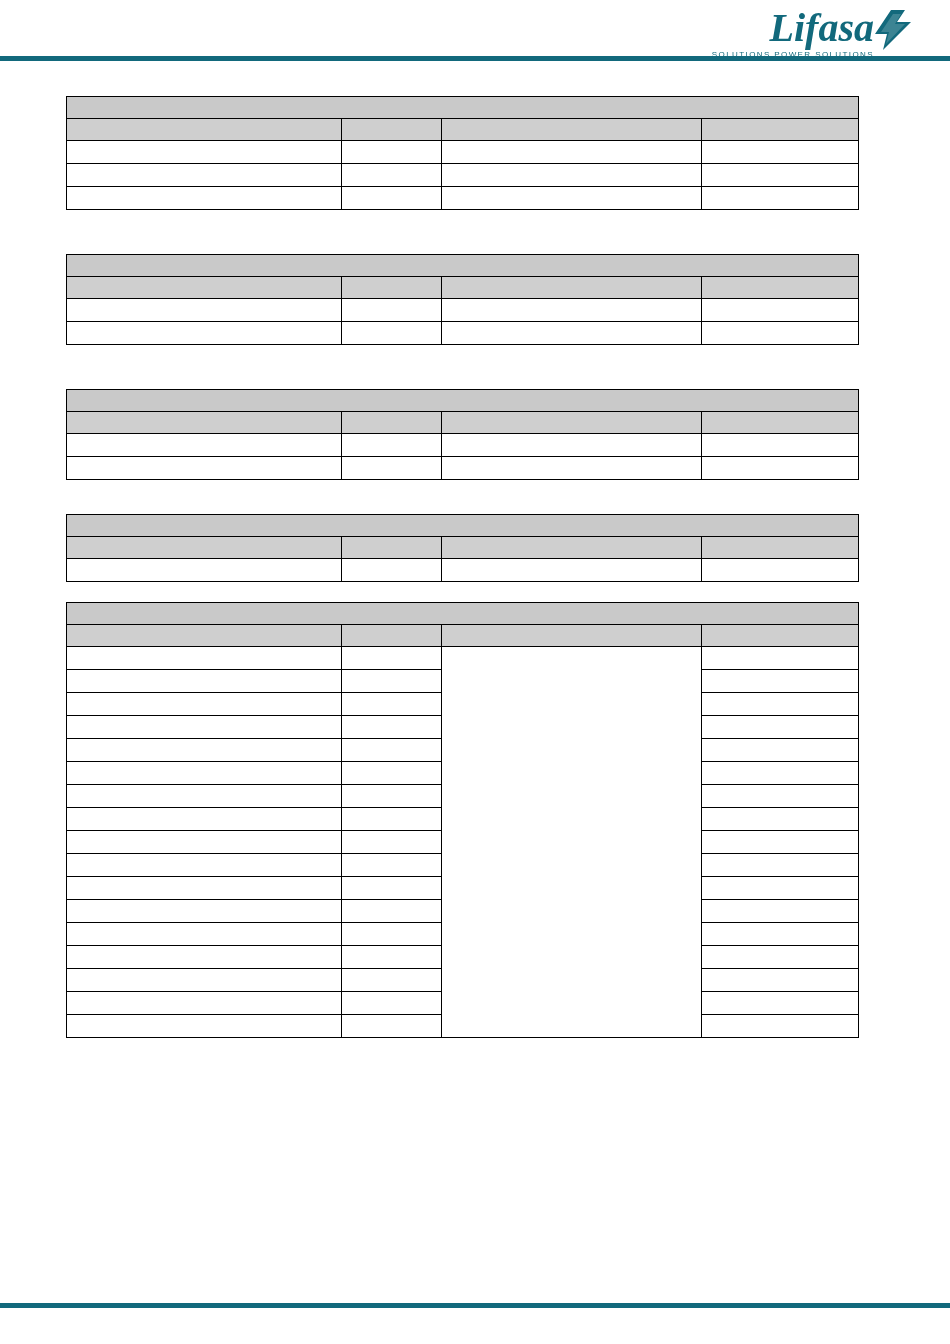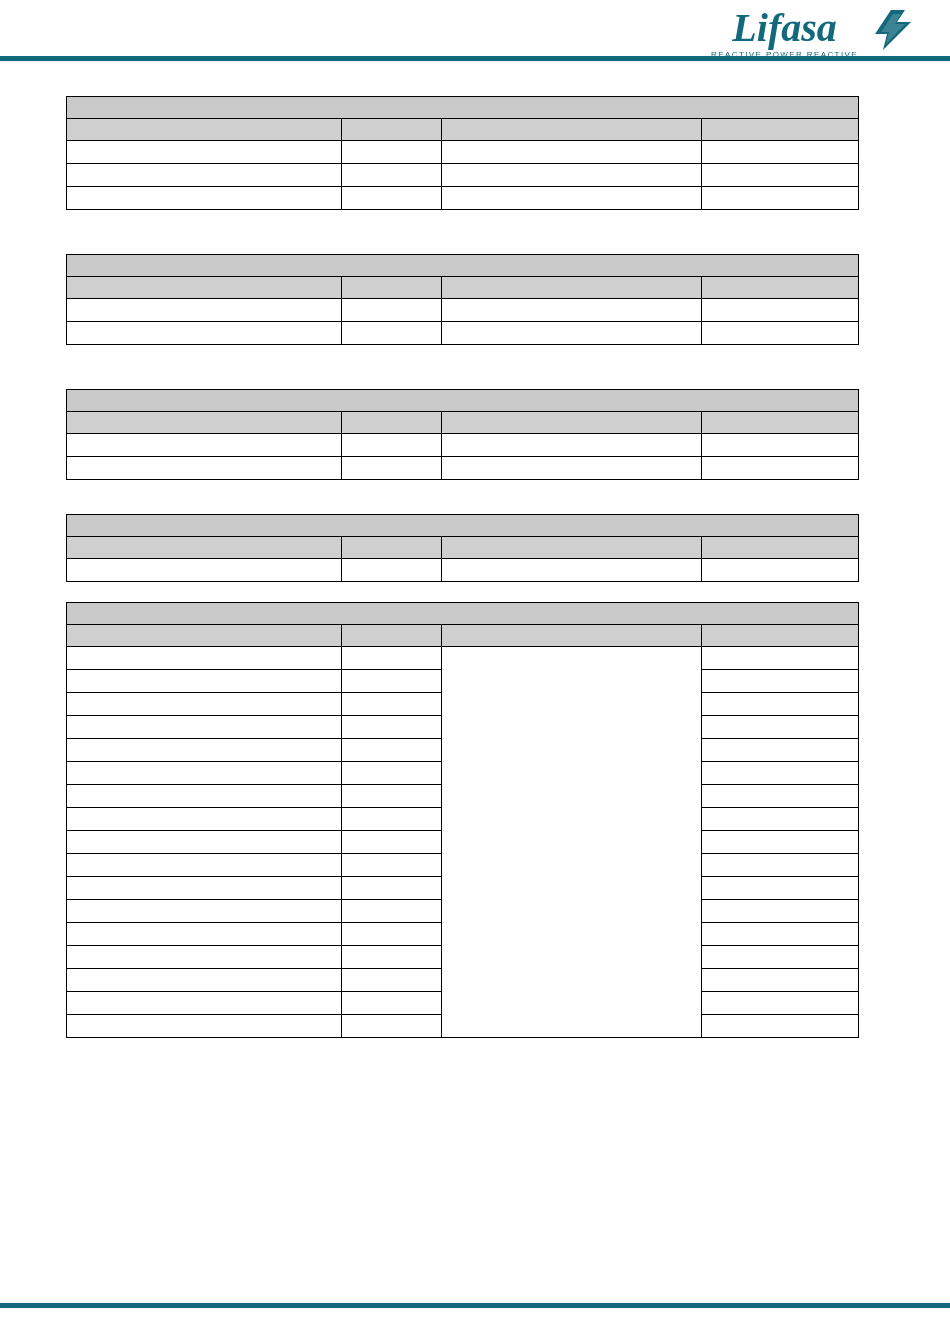--- a/index.html
+++ b/index.html
@@ -27,23 +27,23 @@
   .header-rule {
     position: absolute;
     left: 0;
     top: 56px;
     width: 950px;
     height: 5px;
     background: #12697c;
   }
   .logo-block {
     position: absolute;
-    right: 92px;
+    right: 76px;
     top: 8px;
-    text-align: center;
+    text-align: right;
     line-height: 1;
   }
   .logo-word {
     font-family: "Liberation Serif", serif;
     font-size: 40px;
     font-style: italic;
     font-weight: bold;
     color: #12697c;
     letter-spacing: 0px;
   }
@@ -113,21 +113,21 @@
   col.c2 { width: 100px; }
   col.c3 { width: 260px; }
   col.c4 { width: 157px; }
 </style>
 </head>
 <body>
 
 <div class="page-header">
   <div class="logo-block">
     <div class="logo-word">Lifasa</div>
-    <div class="logo-tag">REACTIVE POWER REACTIVE</div>
+    <div class="logo-tag">SOLUTIONS POWER SOLUTIONS</div>
   </div>
   <svg class="logo-mark" viewBox="0 0 44 44">
     <polygon points="20,2 4,26 16,26 12,42 40,14 26,14 34,2" fill="#12697c"></polygon>
     <polygon points="22,6 10,24 18,24 15,36 34,16 24,16 30,6" fill="#ffffff" opacity="0.18"></polygon>
   </svg>
   <div class="header-rule"></div>
 </div>
 
 <div class="content">
 

